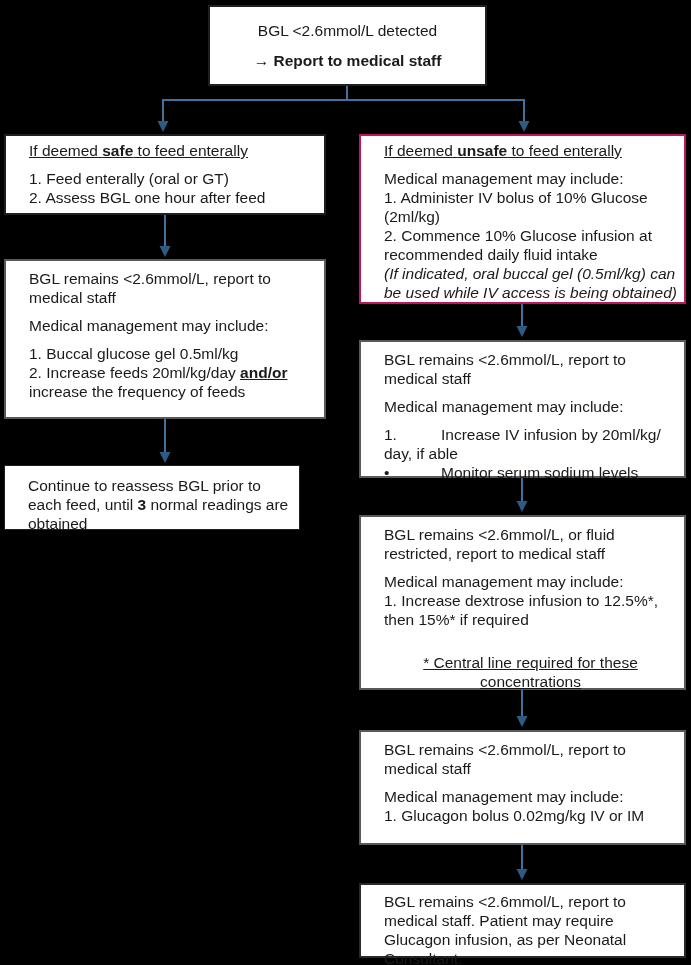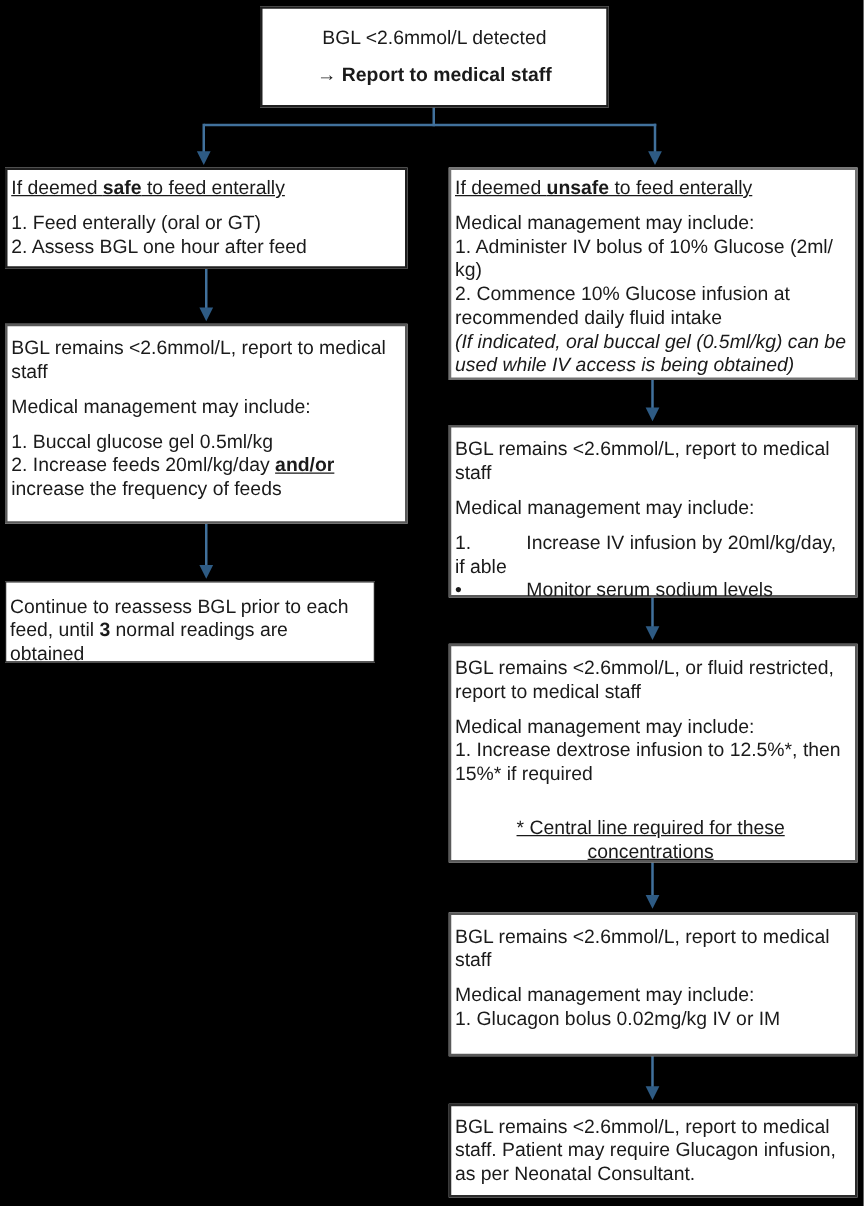--- a/index.html
+++ b/index.html
@@ -3,39 +3,39 @@
 <meta charset="utf-8">
 <style>
   html,body{margin:0;padding:0;background:#ffffff;}
   #canvas{
     position:relative;width:691px;height:965px;background:#000000;overflow:hidden;
     font-family:"Liberation Sans","DejaVu Sans",sans-serif;color:#1a1a1a;
   }
   #connectors{position:absolute;left:0;top:0;pointer-events:none;}
   .box{
     position:absolute;background:#ffffff;box-sizing:border-box;
-    padding:5px 7px 4px 3px;font-size:15.5px;line-height:19px;
+    padding:5px 7px 4px 23px;font-size:15.5px;line-height:19px;
   }
   .box p{margin:0 0 9px 0;}
   .box p:last-child{margin-bottom:0;}
   .line{margin:0;}
   .b{font-weight:bold;}
   .u{text-decoration:underline;}
   .i{font-style:italic;}
   .heading{text-decoration:underline;margin:0 0 10px 0;}
   .marker{display:inline-block;width:57px;}
   .list-gap{margin-top:0;}
   .footnote{margin-top:24px;text-align:center;text-decoration:underline;}
   
   #box-start{left:208px;top:5px;width:279px;height:81px;border:2px solid #1f1f1f;
              display:flex;flex-direction:column;justify-content:center;gap:11px;text-align:center;padding:4px;}
   #box-safe{left:4px;top:134px;width:322px;height:81px;border:2px solid #1f1f1f;}
   #box-safe-report{left:4px;top:259px;width:322px;height:160px;border:2px solid #595959;padding-top:8px;}
   #box-safe-continue{left:4px;top:465px;width:296px;height:65px;border:1px solid #1f1f1f;padding-top:10px;}
-  #box-unsafe{left:359px;top:134px;width:327px;height:170px;border:2px solid #737373;}
+  #box-unsafe{left:359px;top:134px;width:327px;height:170px;border:2px solid #be185d;}
   #box-unsafe-2{left:359px;top:340px;width:327px;height:138px;border:2px solid #595959;padding-top:8px;}
   #box-unsafe-3{left:359px;top:515px;width:327px;height:175px;border:2px solid #595959;padding-top:8px;}
   #box-unsafe-4{left:359px;top:730px;width:327px;height:115px;border:2px solid #595959;padding-top:8px;}
   #box-unsafe-final{left:359px;top:883px;width:327px;height:75px;border:2px solid #2b2b2b;padding-top:7px;}
 </style>
 </head>
 <body>
 
 <div id="canvas">
 

